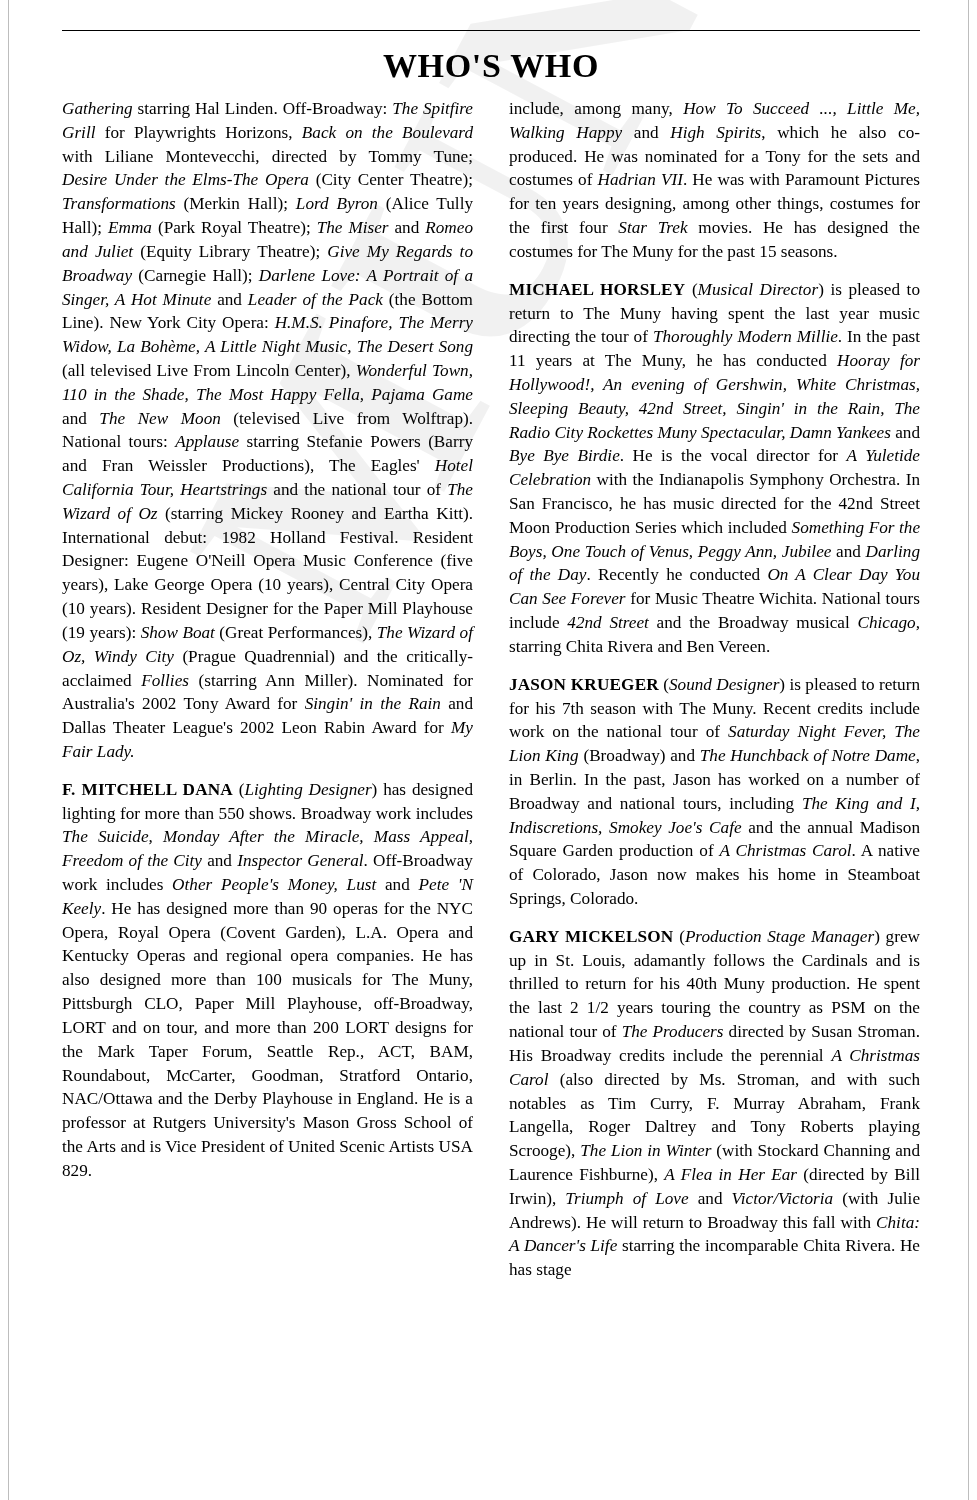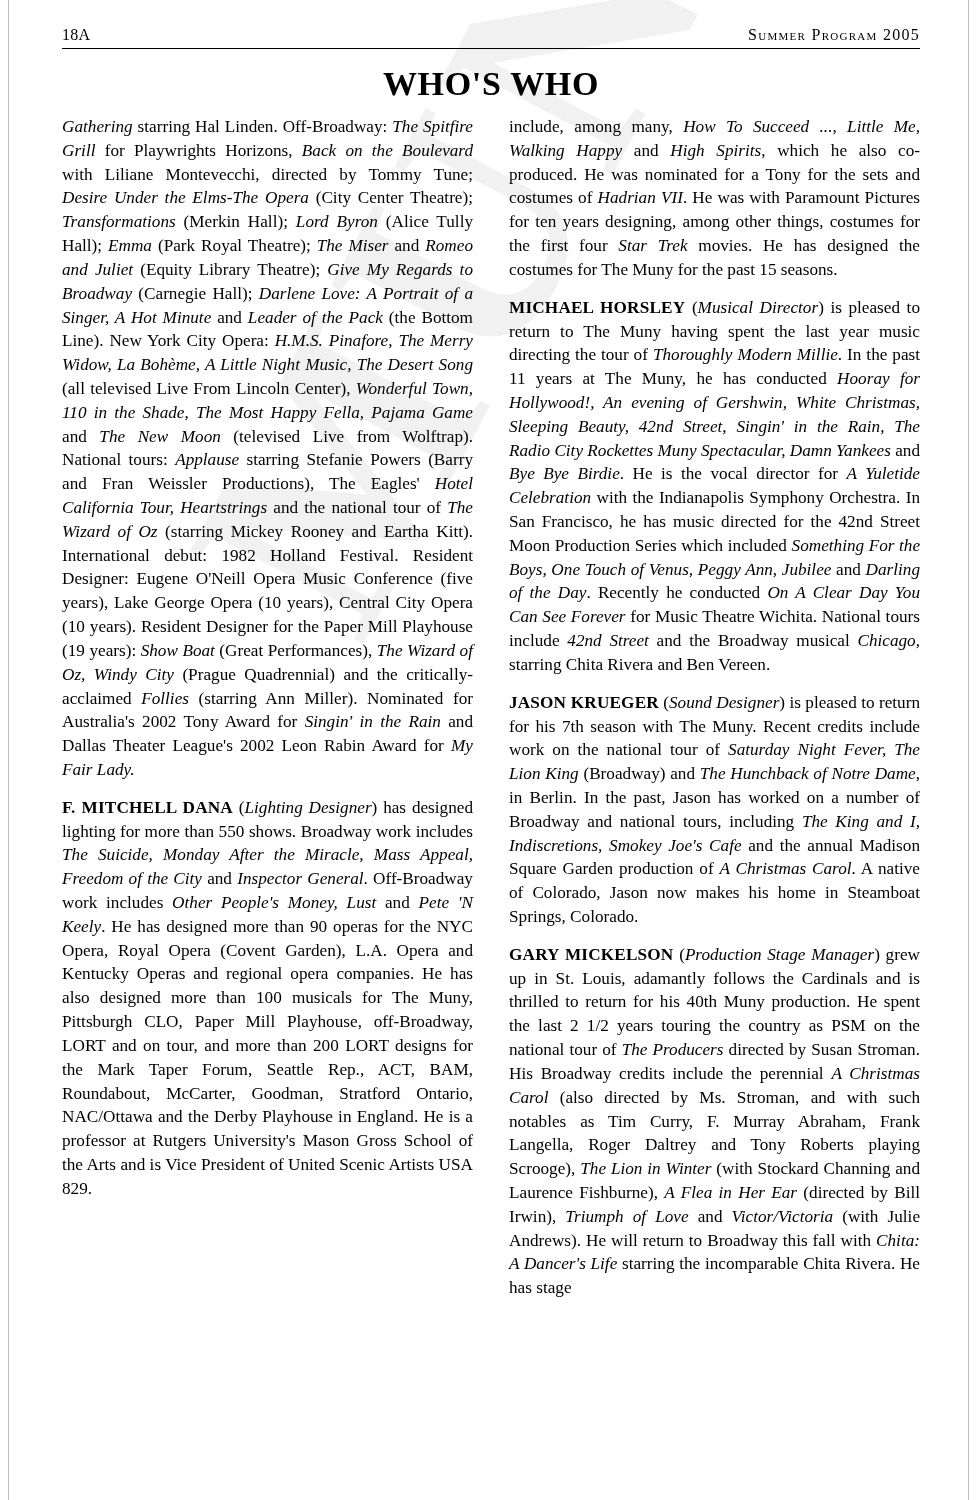--- a/index.html
+++ b/index.html
@@ -112,24 +112,20 @@
 
   <div class="edge-line-left"></div>
   <div class="edge-line-right"></div>
 
   <div class="watermark">
     <span>MUNY</span>
   </div>
 
   <div class="content">
 
-    <div class="runhead">
-      <div class="folio">18A</div>
-      <div class="progname">Summer Program 2005</div>
-    </div>
     <div class="rule"></div>
 
     <h1 class="title">WHO'S WHO</h1>
 
     <div class="columns">
 
       <div class="col">
         <p><em>Gathering</em> starring Hal Linden. Off-Broadway: <em>The Spitfire Grill</em> for Playwrights Horizons, <em>Back on the Boulevard</em> with Liliane Montevecchi, directed by Tommy Tune; <em>Desire Under the Elms-The Opera</em> (City Center Theatre); <em>Transformations</em> (Merkin Hall); <em>Lord Byron</em> (Alice Tully Hall); <em>Emma</em> (Park Royal Theatre); <em>The Miser</em> and <em>Romeo and Juliet</em> (Equity Library Theatre); <em>Give My Regards to Broadway</em> (Carnegie Hall); <em>Darlene Love: A Portrait of a Singer, A Hot Minute</em> and <em>Leader of the Pack</em> (the Bottom Line). New York City Opera: <em>H.M.S. Pinafore, The Merry Widow, La Bohème, A Little Night Music, The Desert Song</em> (all televised Live From Lincoln Center), <em>Wonderful Town, 110 in the Shade, The Most Happy Fella, Pajama Game</em> and <em>The New Moon</em> (televised Live from Wolftrap). National tours: <em>Applause</em> starring Stefanie Powers (Barry and Fran Weissler Productions), The Eagles' <em>Hotel California Tour, Heartstrings</em> and the national tour of <em>The Wizard of Oz</em> (starring Mickey Rooney and Eartha Kitt). International debut: 1982 Holland Festival. Resident Designer: Eugene O'Neill Opera Music Conference (five years), Lake George Opera (10 years), Central City Opera (10 years). Resident Designer for the Paper Mill Playhouse (19 years): <em>Show Boat</em> (Great Performances), <em>The Wizard of Oz, Windy City</em> (Prague Quadrennial) and the critically-acclaimed <em>Follies</em> (starring Ann Miller). Nominated for Australia's 2002 Tony Award for <em>Singin' in the Rain</em> and Dallas Theater League's 2002 Leon Rabin Award for <em>My Fair Lady.</em></p>
         <p><span class="nm">F. MITCHELL DANA</span> (<em>Lighting Designer</em>) has designed lighting for more than 550 shows. Broadway work includes <em>The Suicide, Monday After the Miracle, Mass Appeal, Freedom of the City</em> and <em>Inspector General</em>. Off-Broadway work includes <em>Other People's Money, Lust</em> and <em>Pete 'N Keely</em>. He has designed more than 90 operas for the NYC Opera, Royal Opera (Covent Garden), L.A. Opera and Kentucky Operas and regional opera companies. He has also designed more than 100 musicals for The Muny, Pittsburgh CLO, Paper Mill Playhouse, off-Broadway, LORT and on tour, and more than 200 LORT designs for the Mark Taper Forum, Seattle Rep., ACT, BAM, Roundabout, McCarter, Goodman, Stratford Ontario, NAC/Ottawa and the Derby Playhouse in England. He is a professor at Rutgers University's Mason Gross School of the Arts and is Vice President of United Scenic Artists USA 829.</p>
       </div>

